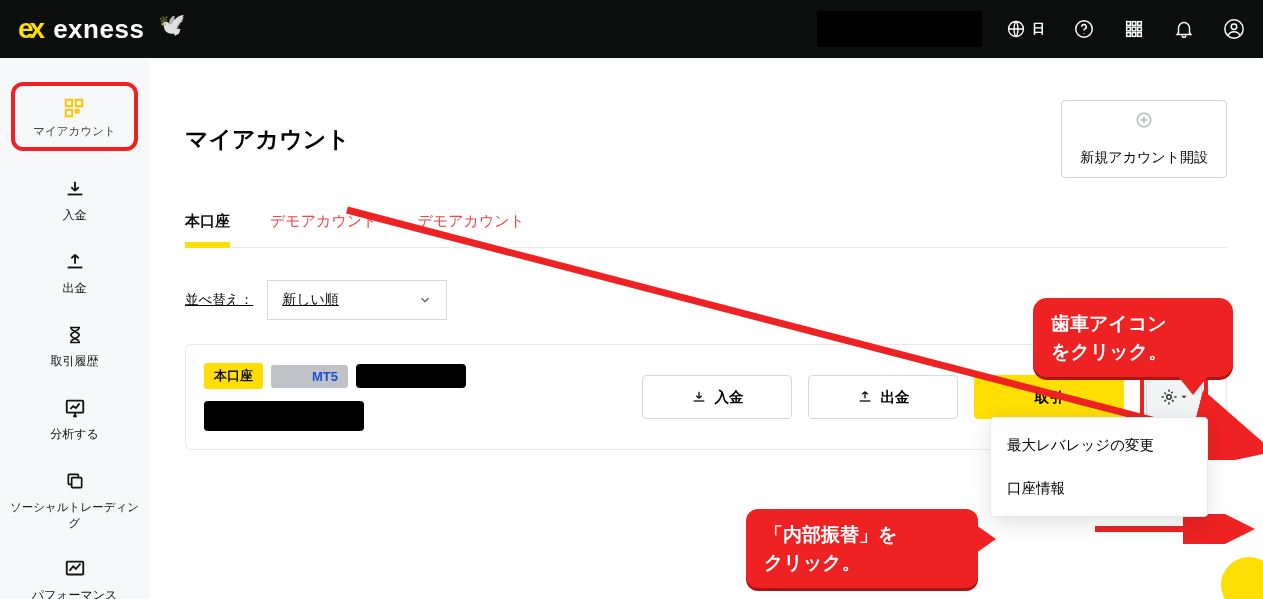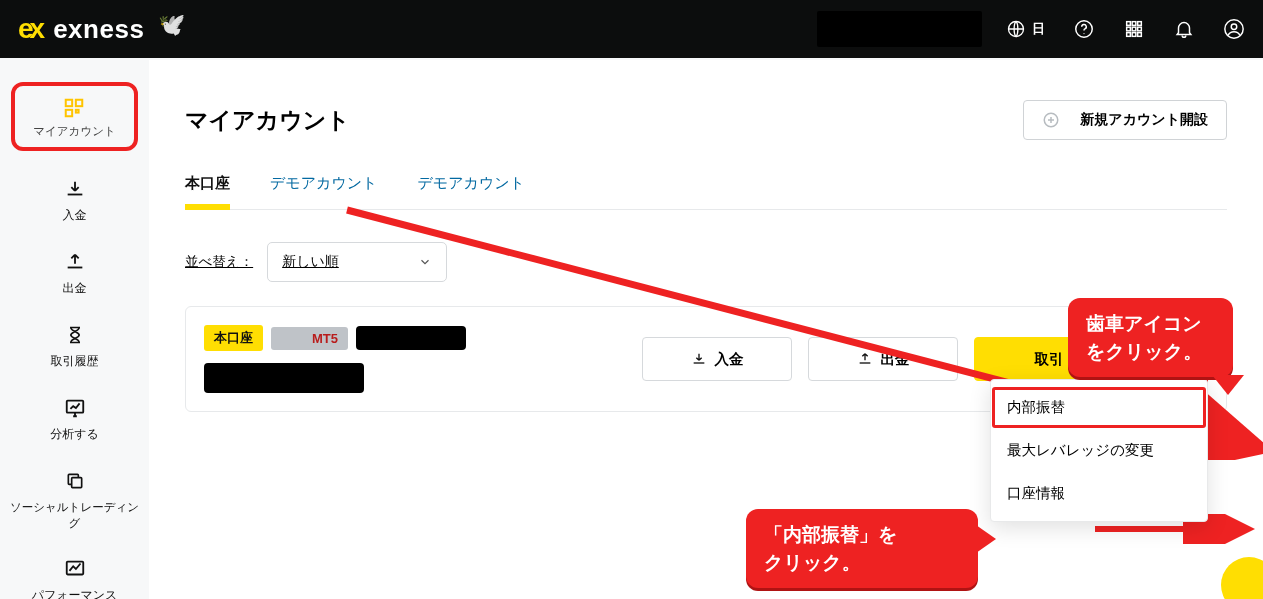--- a/index.html
+++ b/index.html
@@ -23,51 +23,51 @@
   .side-item .sic { width: 24px; height: 24px; display:flex; align-items:center; justify-content:center;}
   .side-item.wide { font-size: 11.5px; text-align:center; line-height:1.4; padding: 0 6px;}
   .side-sel-box { border: 4px solid #ee2222; border-radius: 12px; padding: 10px 18px 8px; display:flex; flex-direction:column; align-items:center; gap:4px;}
   .side-sel-box .sic { color:#ffc400; }
   .side-sel-box .lbl { color:#444; font-size:11.5px;}
 
   .main { flex: 1; background: #fff; border-top-left-radius: 0; padding: 40px 0 0 0; position: relative; margin-top: 2px;}
   .main-inner { padding: 0 36px; }
   .page-head { display:flex; align-items:center; justify-content:space-between; margin-bottom: 28px; position: relative;}
   .page-title { font-size: 23px; font-weight: 700;}
-  .new-acct-btn { border:1px solid #d0d3d6; background:#fff; padding: 10px 18px; border-radius:4px; display:flex; align-items:center; gap:20px; font-size:14px; font-weight:700; cursor:pointer;}
+  .new-acct-btn { border:1px solid #d0d3d6; background:#fff; padding: 10px 18px; border-radius:4px; display:flex; align-items:center; gap:20px; font-size:14px; font-weight:400; cursor:pointer;flex-direction:column;}
   .new-acct-btn svg { stroke:#b7bcc0;}
   .tabs { display:flex; gap: 40px; border-bottom:1px solid #e7e9eb; font-size:15px; }
-  .tab { padding: 6px 0 16px; color:#0369a1; cursor:pointer; position:relative;}
+  .tab { padding: 6px 0 16px; color:#ef4444; cursor:pointer; position:relative;}
   .tab.active { color:#111; font-weight:700;}
   .tab.active::after { content:""; position:absolute; left:0; right:0; bottom:-1px; height:6px; background:#ffde02;}
   .sortbar { display:flex; align-items:center; gap: 14px; margin: 32px 0 24px; text-decoration: underline;}
   .sort-lbl { font-size:13.5px;}
-  .sort-sel { border:1px solid #d6d9dc; border-radius:5px; padding: 10px 14px; font-size:14px; width: 180px; display:flex; align-items:center; justify-content:space-between; cursor:pointer; background:#fff;}
+  .sort-sel { border:1px solid #d6d9dc; border-radius:0; padding: 10px 14px; font-size:14px; width: 180px; display:flex; align-items:center; justify-content:space-between; cursor:pointer; background:#fff;}
   .acct-card { border:1px solid #e7e9eb; border-radius:6px; padding: 18px 18px 18px 18px; display:flex; align-items:center; gap: 14px; position:relative;}
   .acct-left { display:flex; flex-direction:column; gap:12px; }
   .badges { display:flex; gap:8px; align-items:center;}
   .badge { font-size:13px; font-weight:700; padding:4px 10px; border-radius:3px;}
   .badge.yellow { background:#ffde02; color:#111;}
-  .badge.grey { background:#bfc3c8; color:#b91c1c;padding-left:41px;}
+  .badge.grey { background:#bfc3c8; color:#1d4ed8;padding-left:41px;}
   .black-strip { background:#000; border-radius:4px;}
   .black-strip.s1 { width:110px; height:24px;}
   .black-strip.s2 { width:160px; height:30px; }
   .acct-spacer { flex:1;}
   .acct-btns { display:flex; gap:16px; align-items:center;}
   .abtn { border:1px solid #d6d9dc; background:#fff; border-radius:4px; height:44px; width:150px; display:flex; align-items:center; justify-content:center; gap:8px; font-size:14.5px; font-weight:600; cursor:pointer;}
   .abtn.trade { background:#ffde02; border-color:#ffde02;}
   .gearbtn { border:1px solid #d6d9dc; background:#f3f4f5; border-radius:4px; height:44px; width:56px; display:flex; align-items:center; justify-content:center; gap:2px; cursor:pointer;}
   .gearbox-outline { border:4px solid #ee2222; border-radius:6px; padding:2px; }
 
   .dropdown { position:absolute; top: 72px; right: 18px; width: 218px; background:#fff; border:1px solid #e8e9ea; box-shadow: 0 6px 22px rgba(0,0,0,0.12); border-radius:4px; padding: 6px 0; z-index:5;}
   .dd-item { padding: 12px 16px; font-size:14.5px; cursor:pointer;}
   .dd-item.hl { outline:3px solid #ee2222; outline-offset:-4px; border-radius:4px;}
 
   .callout { position:absolute; background:#ee2222; color:#fff; font-weight:700; font-size:19px; line-height:1.45; padding: 12px 18px; border-radius:12px; box-shadow: 0 3px 0 #b01313; z-index:6; }
-  .callout.c1 { top: 238px; right: 30px; width: 165px; }
+  .callout.c1 { top: 238px; right: 30px; width: 200px; border-radius: 14px; }
   .callout.c2 { top: 449px; right: 285px; width: 232px; }
   .tri { position:absolute; width:0; height:0; }
   .c1 .tri { left: 144px; bottom:-18px; border-left:16px solid transparent; border-right:16px solid transparent; border-top:20px solid #ee2222;}
   .c2 .tri { right:-18px; top: 16px; border-top:14px solid transparent; border-bottom:14px solid transparent; border-left:20px solid #ee2222;}
 
   svg.red-arrow { position:absolute; z-index:4; pointer-events:none; }
   .arrow1 { left: 188px; top: 140px; width: 950px; height: 260px; }
   .arrow2 { left: 940px; top: 454px; width: 180px; height: 30px; }
   .arrow3 { left: 1040px; top: 330px; width: 140px; height: 70px; }
 
@@ -265,21 +265,20 @@
                   <path d="M12 2v3m0 14v3m10-10h-3M5 12H2m15.07-7.07-2.12 2.12M8.05 15.95l-2.12 2.12m0-12.02 2.12 2.12m7.9 7.9 2.12 2.12"></path>
                 </svg>
               <svg width="8" height="8" viewBox="0 0 24 24" fill="#333">
                   <path d="M4 8l8 8 8-8z"></path>
                 </svg>
             </button>
           </div>
         </div>
 
         <div class="dropdown">
-          <div class="dd-item hl"><span>内部振替</span></div>
           <div class="dd-item"><span>最大レバレッジの変更</span></div>
           <div class="dd-item"><span>口座情報</span></div>
         </div>
       </div>
     </div>
 
     <svg class="red-arrow arrow1" viewBox="0 0 950 260">
       <defs>
           <marker id="ah1" markerWidth="14" markerHeight="14" refX="11" refY="6" orient="auto">
             <path d="M0 0 L12 6 L0 12 z" fill="#ee2222"></path>

